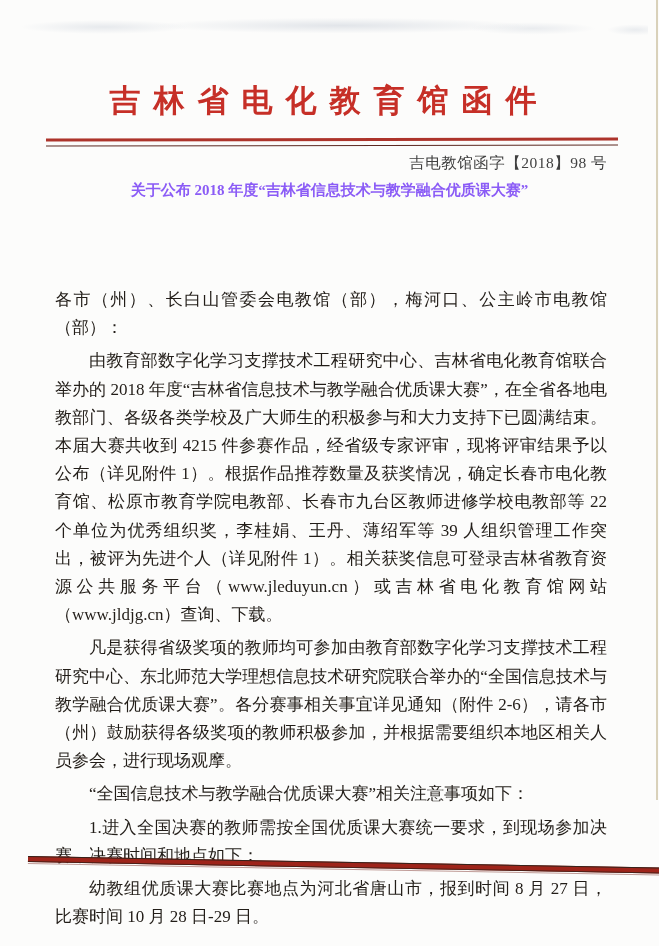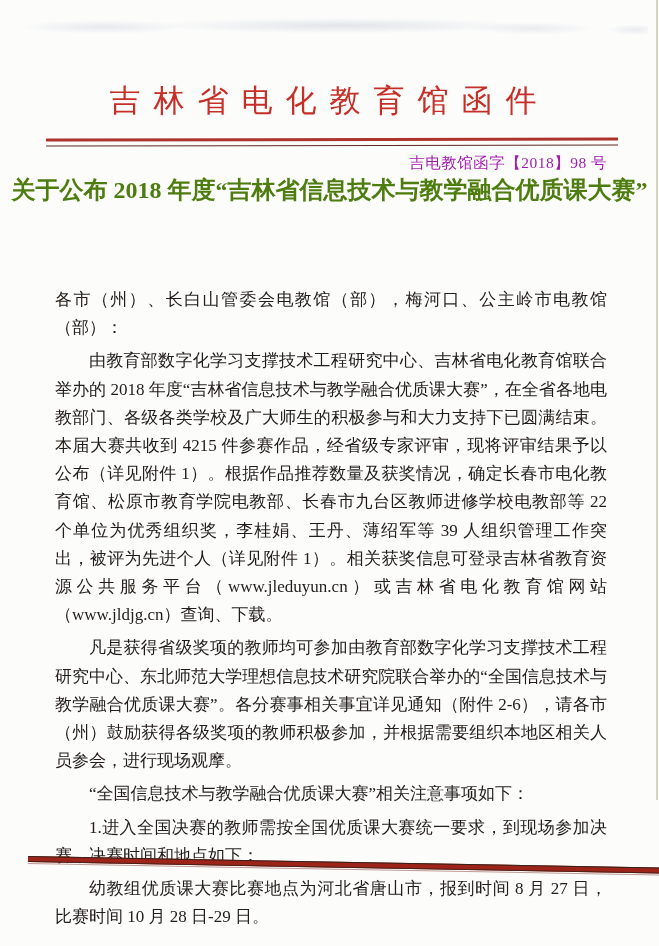--- a/index.html
+++ b/index.html
@@ -36,49 +36,49 @@
     width: 2px; height: 800px;
     background: #cdc3a4;
     opacity: .75;
   }
   .letterhead {
     position: absolute;
     top: 80px; left: 0;
     width: 100%;
     text-align: center;
     font-size: 31px;
-    font-weight: normal;
+    font-weight: bold;
     color: #c62f27;
     letter-spacing: 13px;
     white-space: nowrap;
   }
   .red-rule {
     position: absolute;
     top: 138px; left: 46px;
     width: 572px; height: 4px;
     border-top: 3px solid #ad342b;
     border-bottom: 1px solid #5d2a22;
     transform: rotate(-0.1deg);
   }
   .doc-number {
     position: absolute;
     top: 153px; right: 52px;
     font-size: 15.5px;
     letter-spacing: .5px;
-    color: #a21caf;
+    color: #404040;
   }
   .doc-title {
     position: absolute;
     top: 177px; left: 0;
     width: 100%;
     text-align: center;
     font-weight: bold;
-    font-size: 24px;
+    font-size: 15px;
     line-height: 26.5px;
-    color: #4d7c0f;
+    color: #8b5cf6;
   }
   .body-block {
     position: absolute;
     top: 240px; left: 55px;
     width: 552px;
     font-size: 17px;
     line-height: 28.2px;
     text-align: justify;
     color: #221d18;
   }

